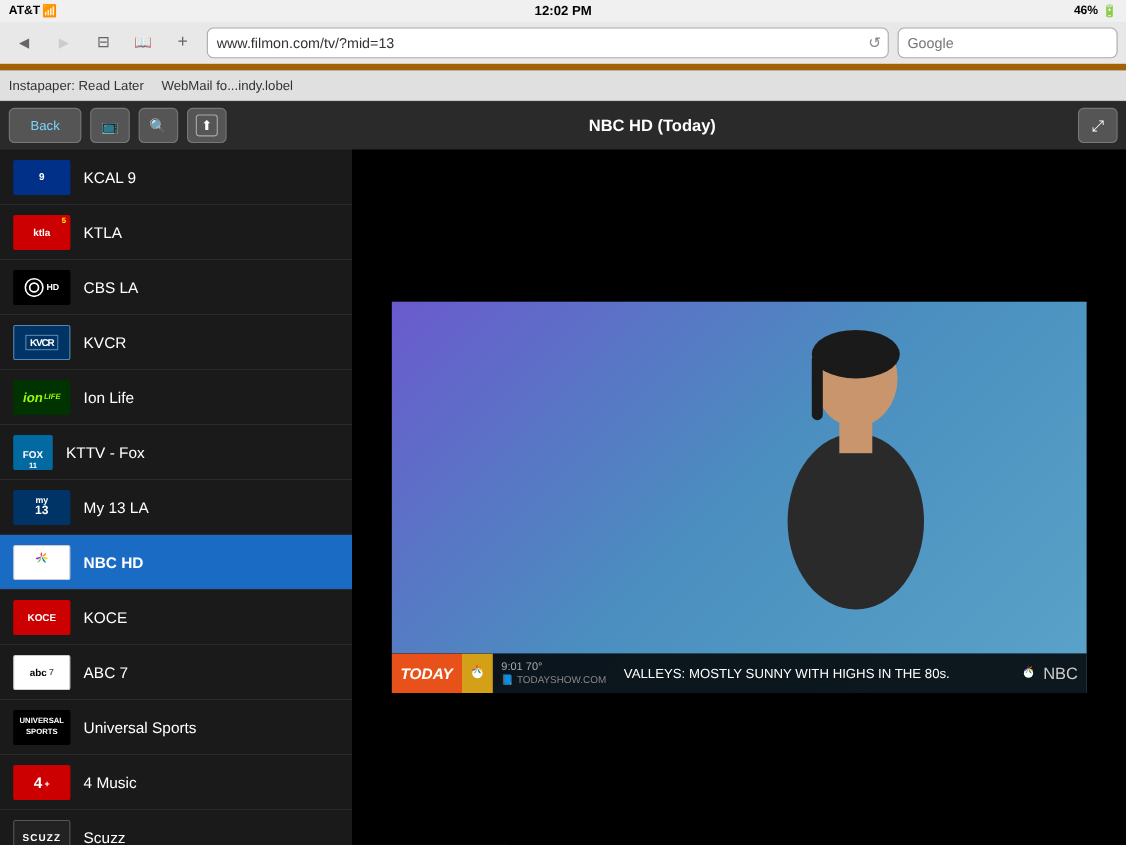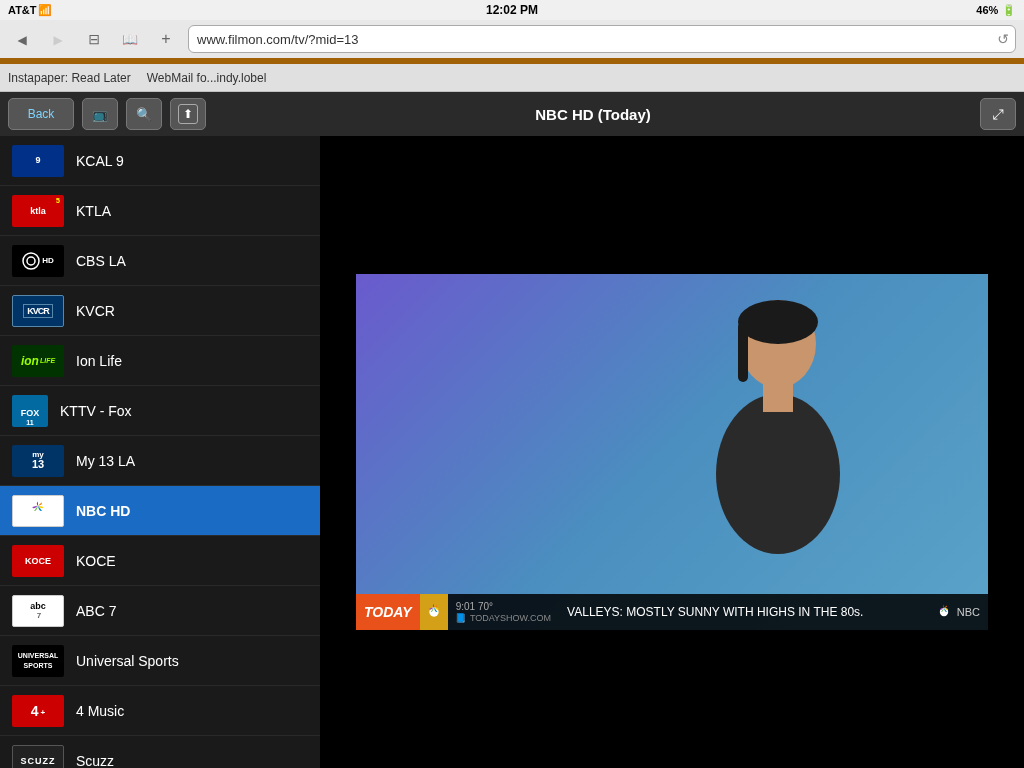--- a/index.html
+++ b/index.html
@@ -250,21 +250,21 @@
     
     .logo-kcal { background: #003087; color: #fff; font-size: 11px; font-weight: 900; border-radius: 2px; display: flex; align-items: center; justify-content: center; width: 52px; height: 32px; }
     .logo-ktla { background: #cc0000; color: #fff; font-size: 9px; font-weight: 700; border-radius: 2px; display: flex; align-items: center; justify-content: center; width: 52px; height: 32px; position: relative; overflow: hidden;}
     .logo-cbs { background: #000; color: #fff; font-size: 10px; font-weight: 700; border-radius: 2px; display: flex; align-items: center; justify-content: center; width: 52px; height: 32px; gap: 2px;}
     .logo-kvcr { background: #003366; color: #fff; font-size: 10px; font-weight: 700; border-radius: 2px; display: flex; align-items: center; justify-content: center; width: 52px; height: 32px; border: 1px solid #5588aa;}
     .logo-ion { background: #003300; color: #99ff00; font-size: 11px; font-weight: 900; border-radius: 2px; display: flex; align-items: center; justify-content: center; width: 52px; height: 32px; font-style: italic;}
     .logo-kttv { background: #0369a1; color: #fff; font-size: 9px; font-weight: 700; border-radius: 2px; display: flex; align-items: flex-end; justify-content: center; width: 36px; height: 32px; position: relative;}
     .logo-my13 { background: #003366; color: #fff; font-size: 10px; font-weight: 700; border-radius: 2px; display: flex; align-items: center; justify-content: center; width: 52px; height: 32px;}
     .logo-nbc { background: #fff; color: #000; font-size: 9px; font-weight: 700; border-radius: 2px; display: flex; align-items: center; justify-content: center; width: 52px; height: 32px; border: 1px solid #ccc;}
     .logo-koce { background: #cc0000; color: #fff; font-size: 9px; font-weight: 700; border-radius: 2px; display: flex; align-items: center; justify-content: center; width: 52px; height: 32px;}
-    .logo-abc { background: #fff; color: #000; font-size: 10px; font-weight: 700; border-radius: 2px; display: flex; align-items: center; justify-content: center; width: 52px; height: 32px; border: 1px solid #ccc; flex-direction: column;}
+    .logo-abc { background: #fff; color: #000; font-size: 10px; font-weight: 700; border-radius: 2px; display: flex; align-items: center; justify-content: center; width: 52px; height: 32px; border: 1px solid #ccc;}
     .logo-universal { background: #000; color: #fff; font-size: 8px; font-weight: 700; border-radius: 2px; display: flex; align-items: center; justify-content: center; width: 52px; height: 32px; text-align: center; line-height: 1.2;}
     .logo-4music { background: #cc0000; color: #fff; font-size: 10px; font-weight: 700; border-radius: 2px; display: flex; align-items: center; justify-content: center; width: 52px; height: 32px;}
     .logo-scuzz { background: #222; color: #fff; font-size: 10px; font-weight: 900; border-radius: 2px; display: flex; align-items: center; justify-content: center; width: 52px; height: 32px; letter-spacing: 1px; border: 1px solid #555;}
 
     
     .peacock-svg { width: 24px; height: 24px; }
 
     
     .channel-list::-webkit-scrollbar { width: 4px; }
     .channel-list::-webkit-scrollbar-track { background: #111; }
@@ -313,20 +313,23 @@
     </button>
   <button class="nav-btn">
       <span class="icon-bookmark"></span>
     </button>
   <button class="nav-btn">
       <span class="icon-plus"></span>
     </button>
   <div class="url-bar">
     <input type="text" value="www.filmon.com/tv/?mid=13" style="">
     <button class="reload-btn">↺</button>
+  </div>
+  <div class="google-bar">
+    <input type="text" placeholder="Google" style="">
   </div>
 </div>
 
 <div class="bookmarks-bar">
   <span class="bookmark-item">Instapaper: Read Later</span>
   <span class="bookmark-item">WebMail fo...indy.lobel</span>
 </div>
 
 <div class="app-toolbar">
   <div class="toolbar-back">Back</div>
@@ -500,19 +503,19 @@
         <div class="ticker-logo">
           <svg width="18" height="18" viewBox="0 0 30 30">
             <ellipse cx="15" cy="15" rx="7" ry="7" fill="white"></ellipse>
             <path d="M15 8 L15 3 Q12 6 15 8Z" fill="#E31837"></path>
             <path d="M15 8 L20 4 Q20 8 15 8Z" fill="#FF7900"></path>
             <path d="M15 8 L22 10 Q20 14 15 8Z" fill="#FFD100"></path>
             <path d="M15 8 L20 15 Q16 16 15 8Z" fill="#0085CA"></path>
             <path d="M15 8 L10 15 Q13 16 15 8Z" fill="#6CBE45"></path>
             <path d="M15 8 L8 10 Q9 14 15 8Z" fill="#963CBD"></path>
           </svg>
-          <span style="color:#ccc; font-size:11px;">NBC</span>
+          <span style="color:#ccc; font-size:15px;">NBC</span>
         </div>
       </div>
     </div>
   </div>
 
 </div>
 
 </body></html>

